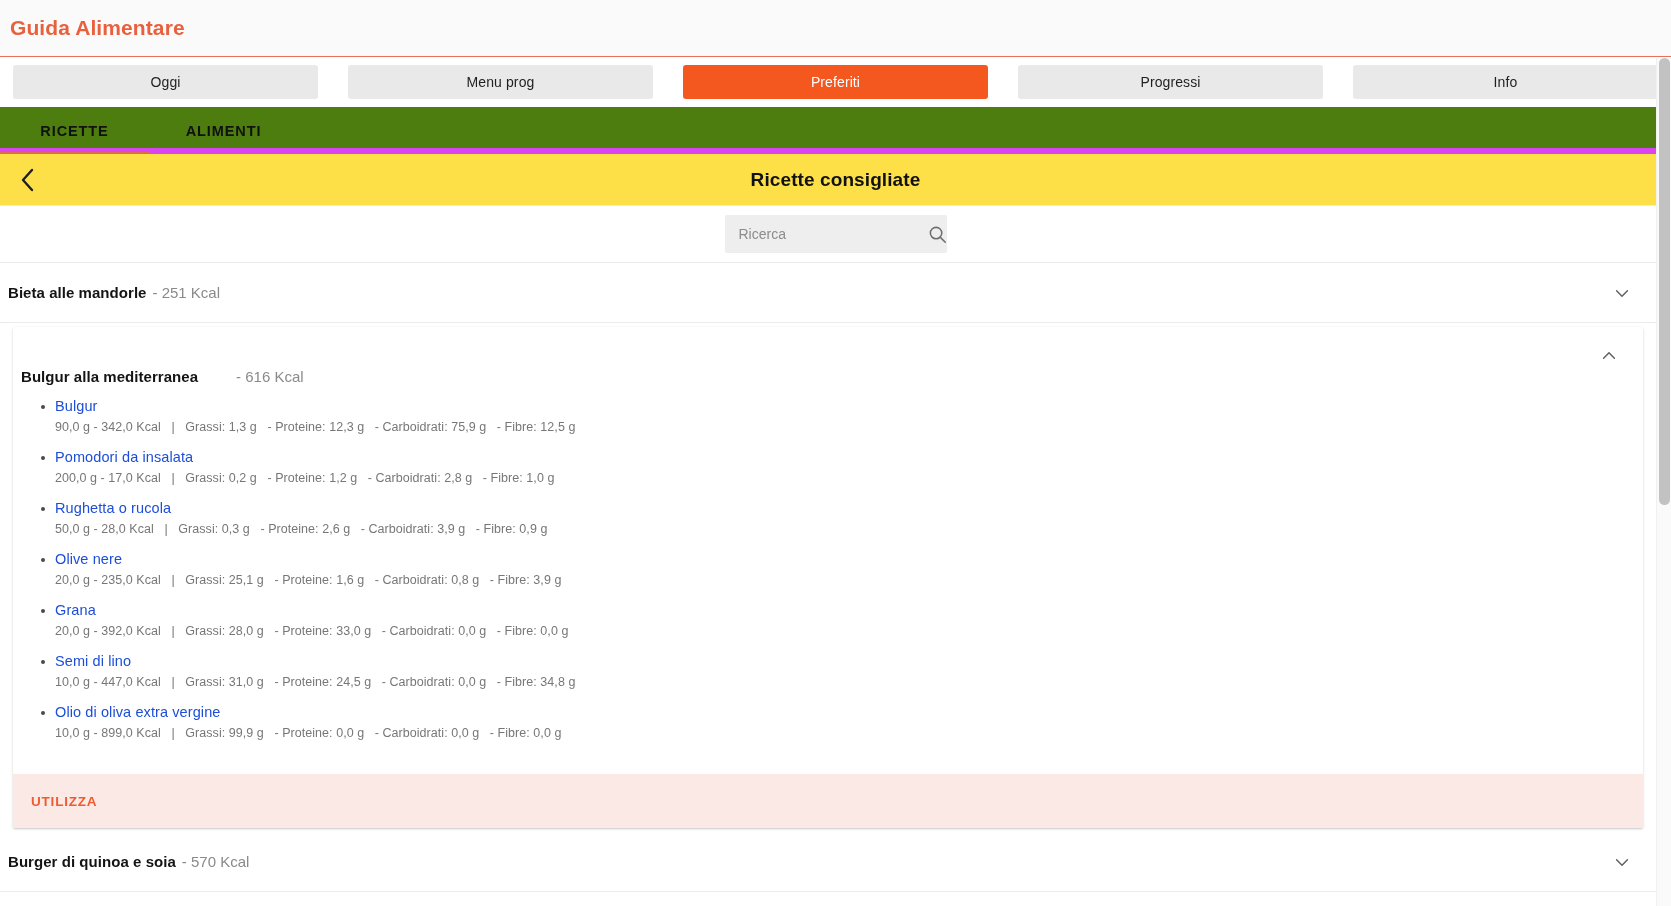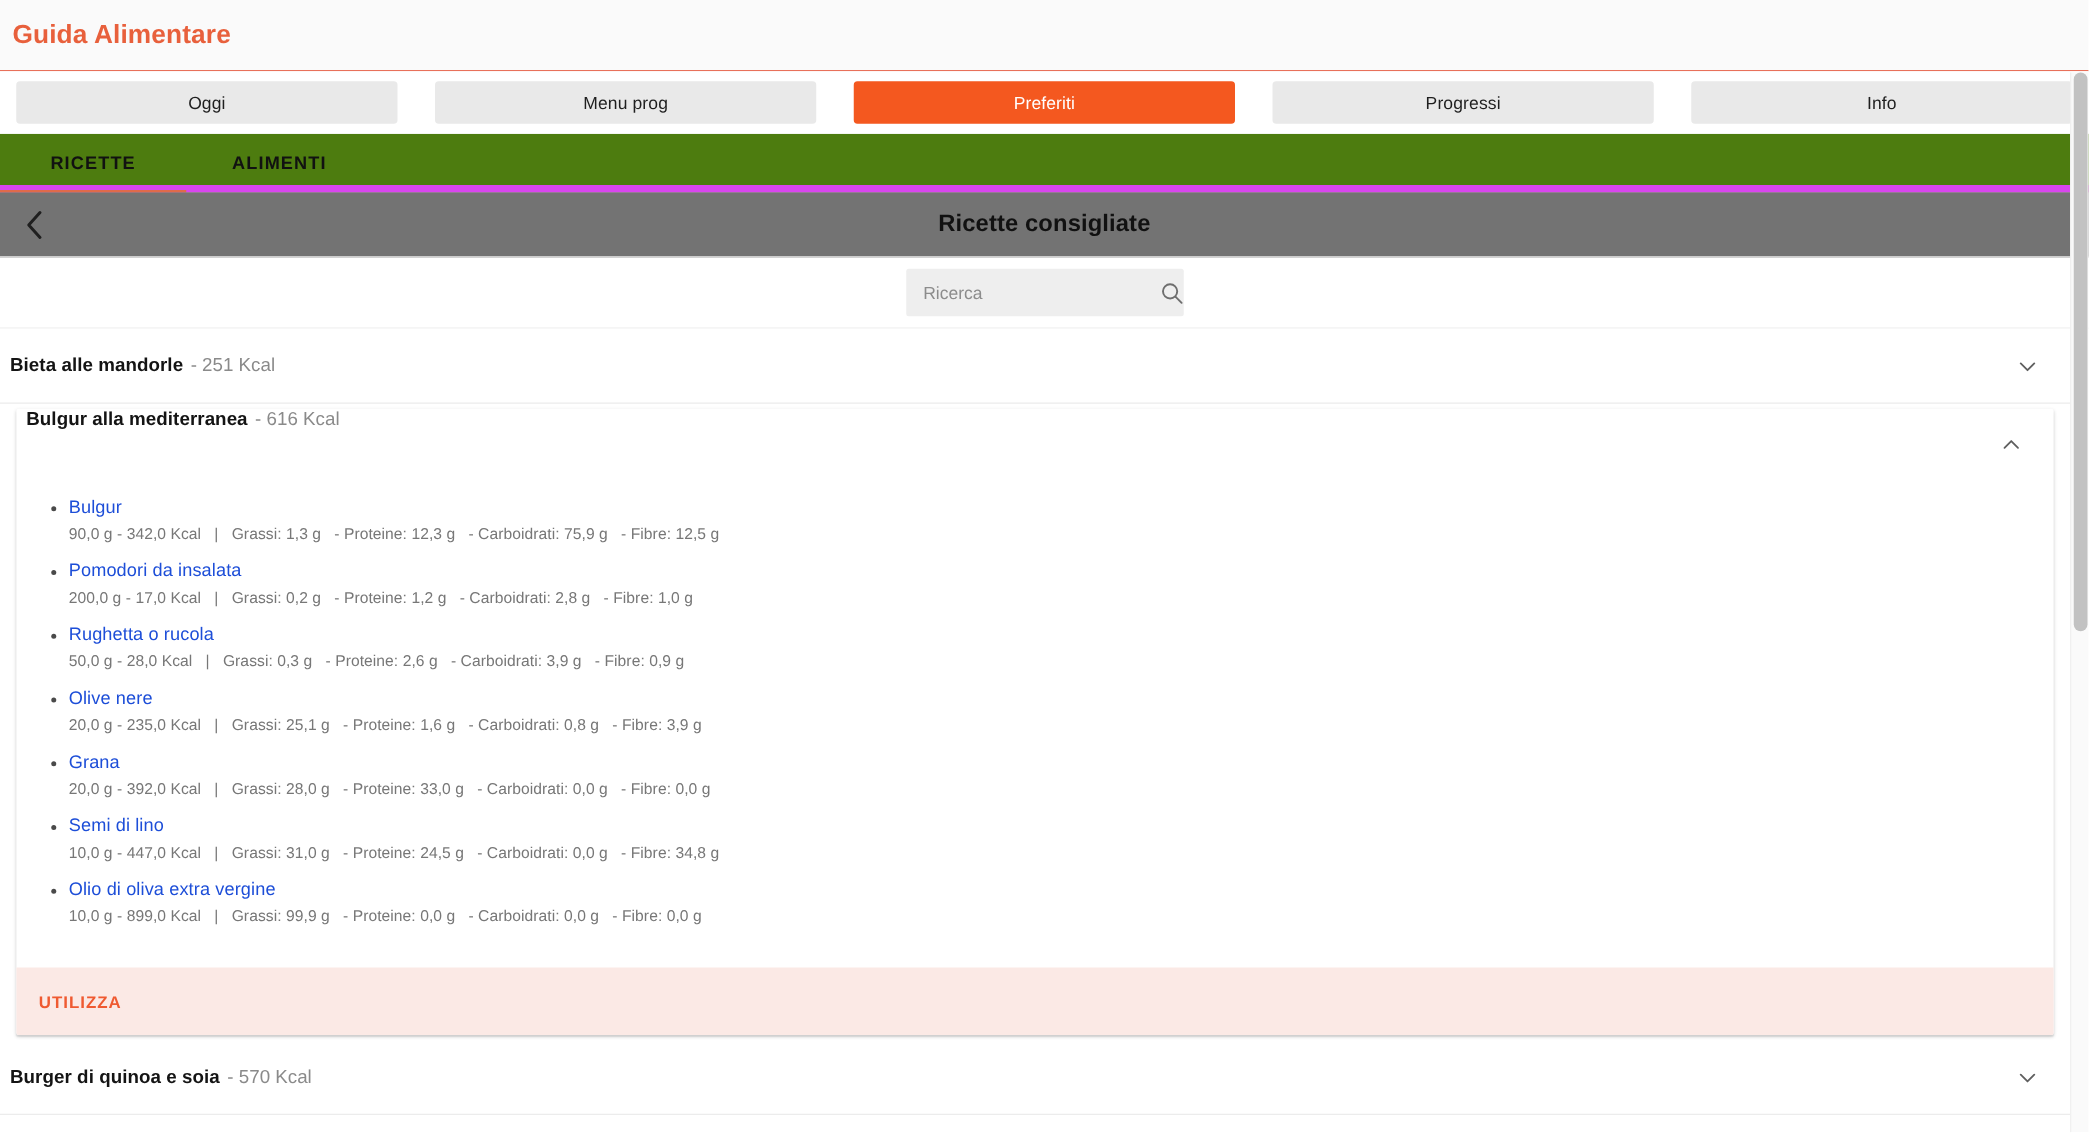--- a/index.html
+++ b/index.html
@@ -95,21 +95,21 @@
     position: absolute;
     left: 0; right: 0; bottom: 0;
     height: 2px;
     background: #e06a4a;
   }
 
   
   .page-title-row {
     position: relative;
     height: 52px;
-    background: #737373;
+    background: #fde047;
     border-bottom: 1px solid #ececec;
     display: flex;
     align-items: center;
     justify-content: center;
   }
   .back-btn {
     position: absolute;
     left: 10px;
     top: 50%;
     transform: translateY(-50%);
@@ -197,23 +197,24 @@
     margin: 4px 13px 0 13px;
     background: #ffffff;
     box-shadow: 0 1px 3px rgba(0,0,0,.16), 0 1px 1px rgba(0,0,0,.07);
     border-radius: 2px;
     overflow: hidden;
   }
   .card-head {
     position: relative;
     height: 58px;
     display: flex;
-    align-items: flex-start;
+    align-items: flex-end;
     padding: 0 8px;
     cursor: pointer;
+    gap: 32px;
   }
   .card-body {
     padding: 12px 0 20px 0;
   }
   ul.ing-list {
     list-style: none;
     margin: 0;
     padding: 0 0 0 42px;
   }
   ul.ing-list li {

